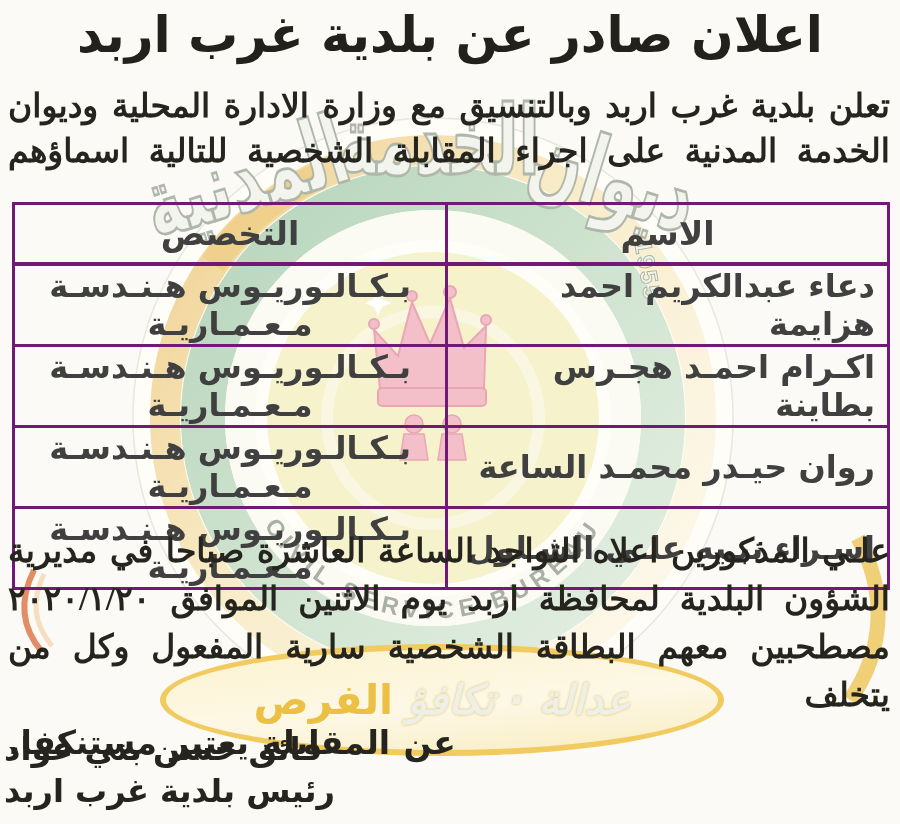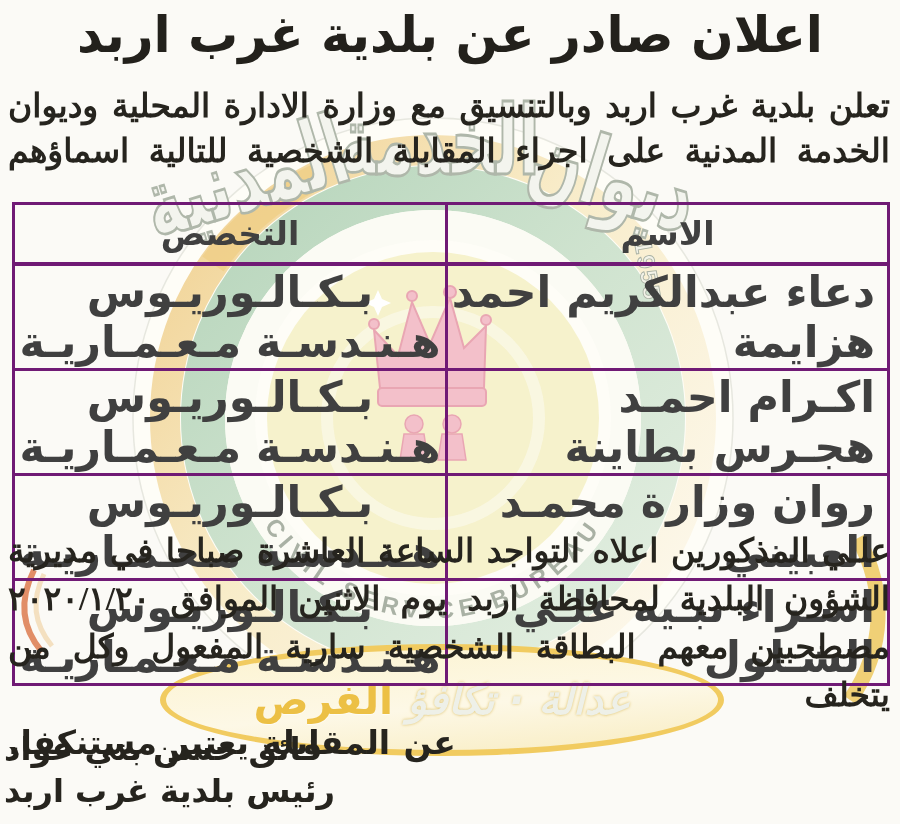--- a/index.html
+++ b/index.html
@@ -40,21 +40,21 @@
   .closing{top:527px;font-size:33px;line-height:48px;}
   .jline{direction:rtl;text-align:justify;text-align-last:justify;word-spacing:2px;font-family:Liberation Serif, serif;}
   .lline{direction:rtl;text-align:left;word-spacing:2px;}
 
   table{position:absolute;top:202px;right:10px;width:878px;
         border-collapse:collapse;direction:rtl;table-layout:fixed;
         background:transparent;}
   th,td{border:3px solid #701a75;font-weight:bold;color:#404040;
         vertical-align:middle;background:transparent;}
   th{height:55px;font-size:33px;text-align:center;border-bottom-width:4px;}
-  td{height:59px;font-size:43px;}
+  td{height:59px;font-size:32px;}
   td.name{text-align:right;padding-right:12px;}
   td.spec{text-align:center;}
   col.c-name{width:50.5%;} col.c-spec{width:49.5%;}
 
   .signature{position:absolute;left:4px;top:728px;width:392px;
              direction:rtl;text-align:left;font-weight:bold;
              font-size:32px;line-height:42px;color:#26241e;}
 </style>
 </head>
 <body>
@@ -150,21 +150,21 @@
       <tbody>
         <tr>
           <td class="name">دعاء عبدالكريم احمد هزايمة</td>
           <td class="spec">بـكـالـوريـوس هـنـدسـة مـعـمـاريـة</td>
         </tr>
         <tr>
           <td class="name">اكـرام احمـد هجـرس بطاينة</td>
           <td class="spec">بـكـالـوريـوس هـنـدسـة مـعـمـاريـة</td>
         </tr>
         <tr>
-          <td class="name">روان وزارة محمـد العبيني</td>
+          <td class="name">روان حيـدر محمـد الساعة</td>
           <td class="spec">بـكـالـوريـوس هـنـدسـة مـعـمـاريـة</td>
         </tr>
         <tr>
           <td class="name">اسـراء نبـيه علـي الشـلول</td>
           <td class="spec">بـكـالـوريـوس هـنـدسـة مـعـمـاريـة</td>
         </tr>
       </tbody>
     </table>
 
     <div class="para closing">

